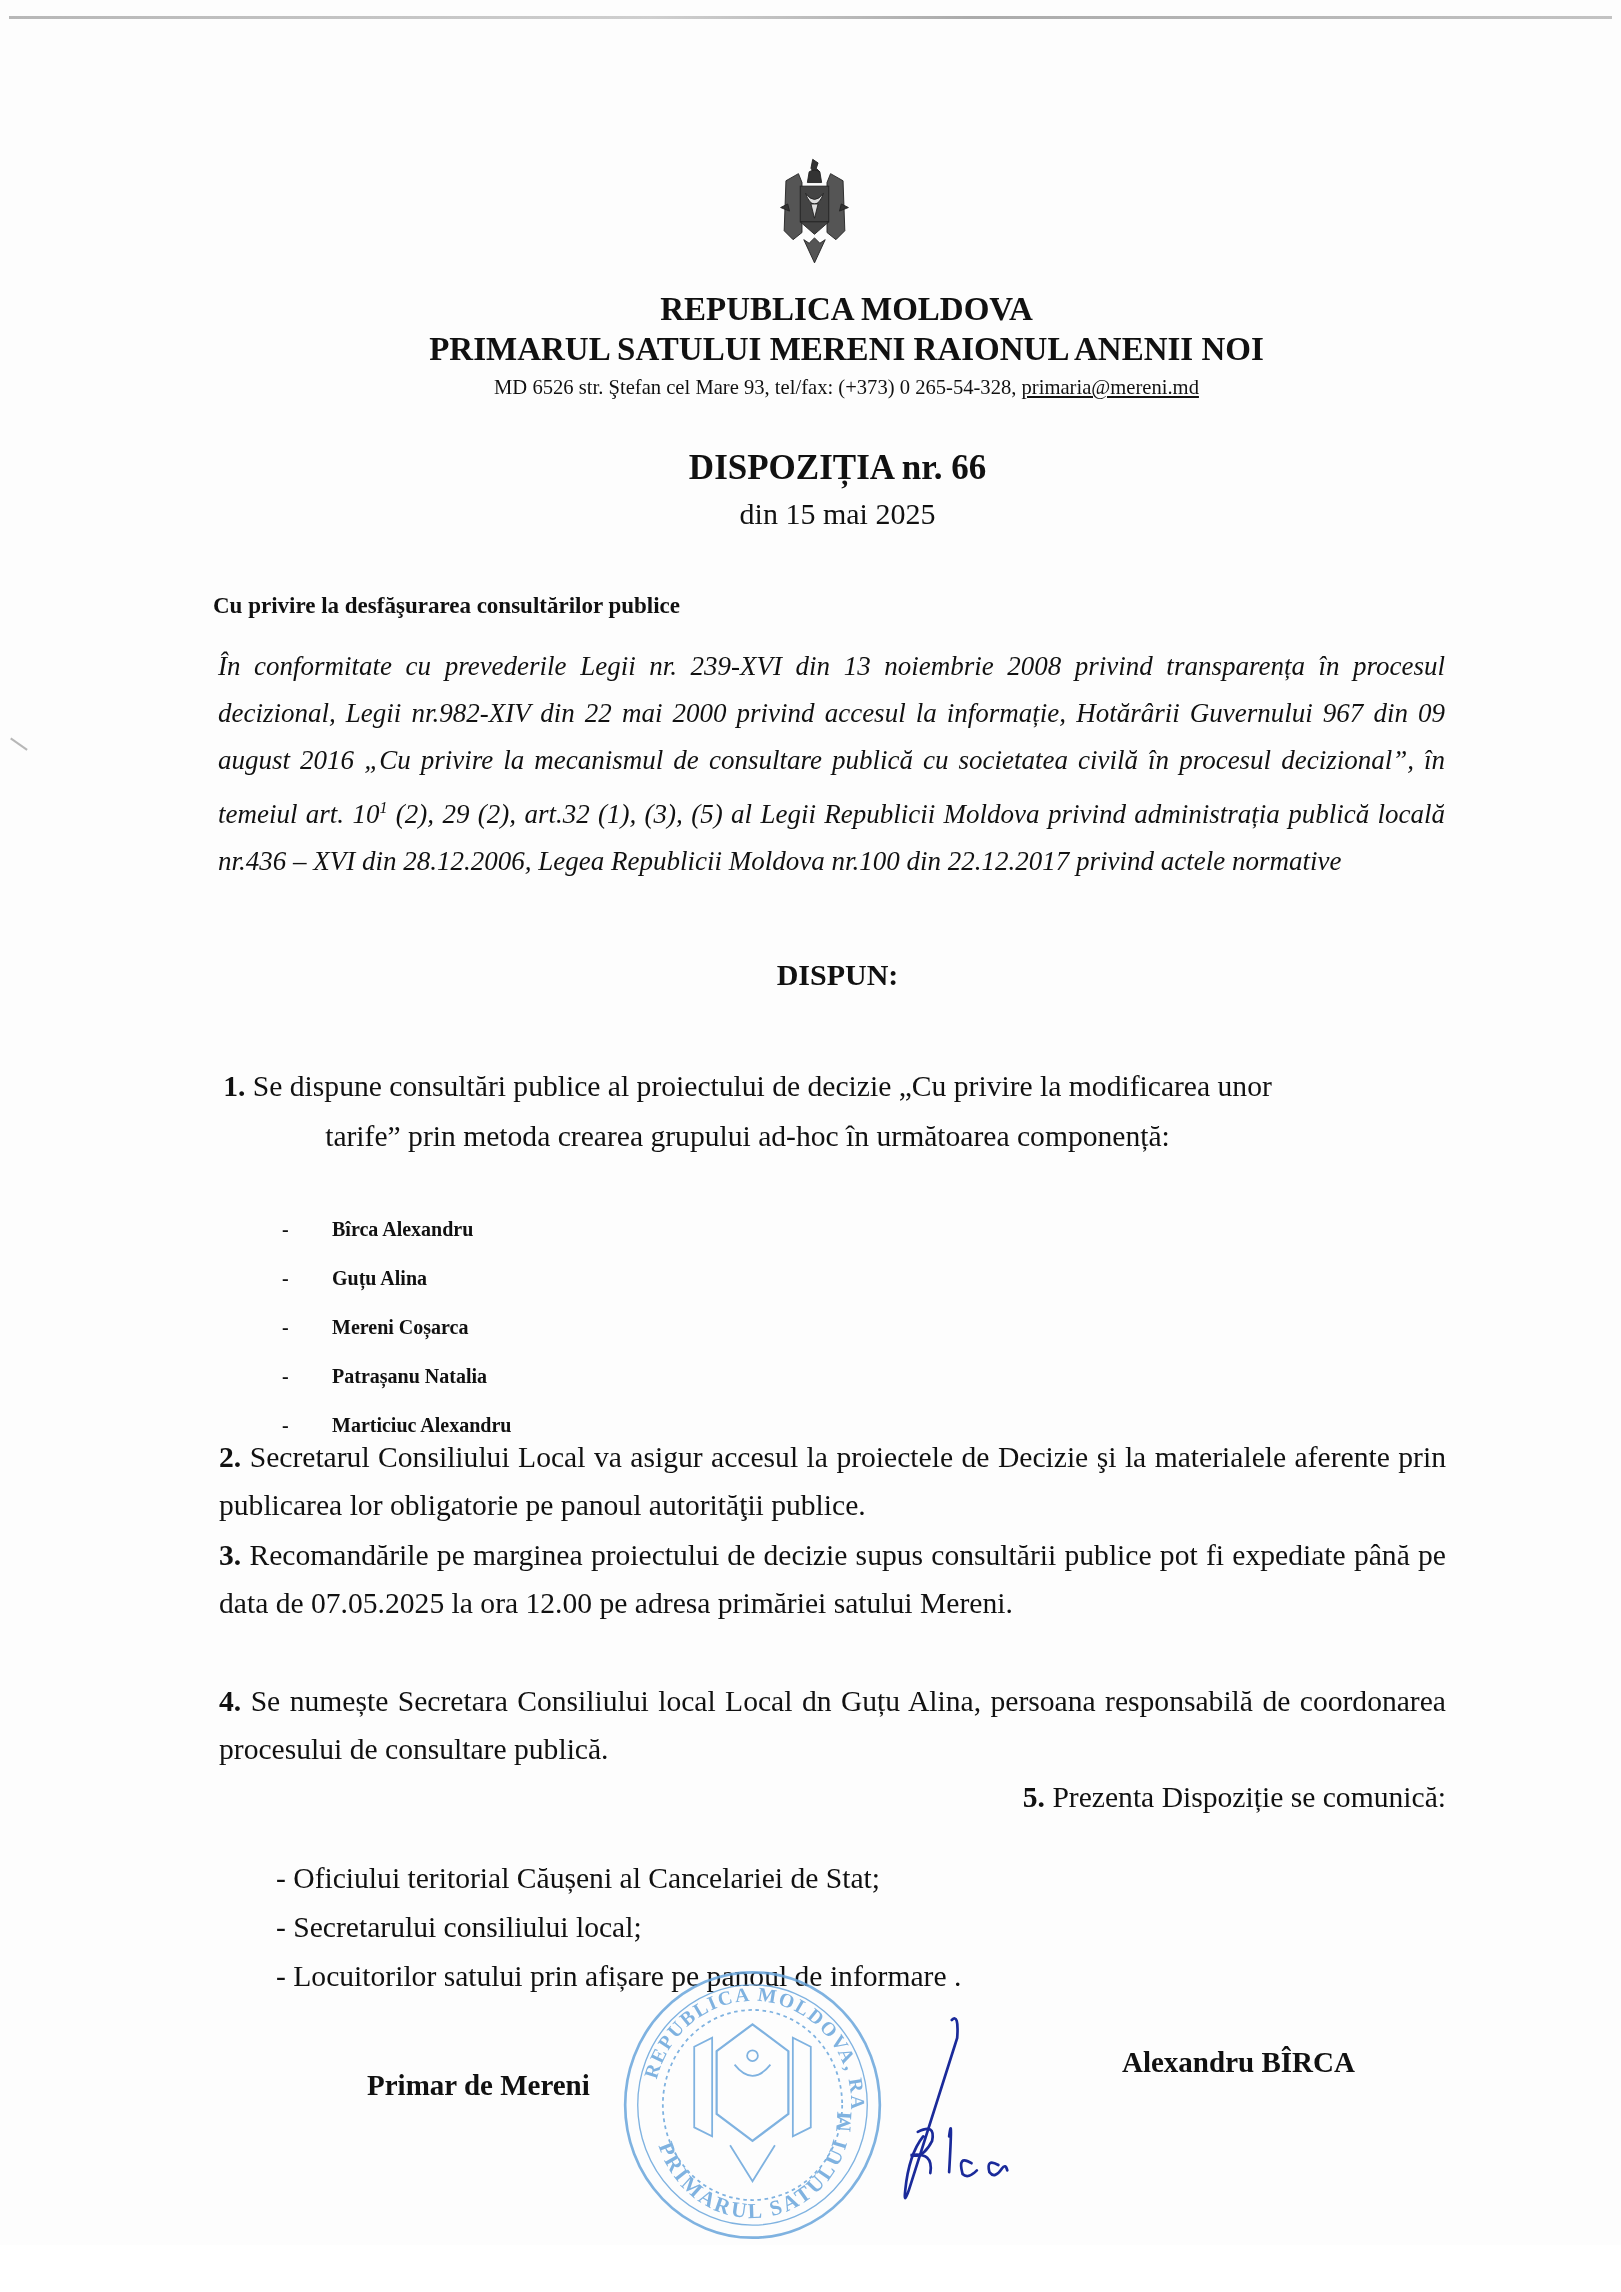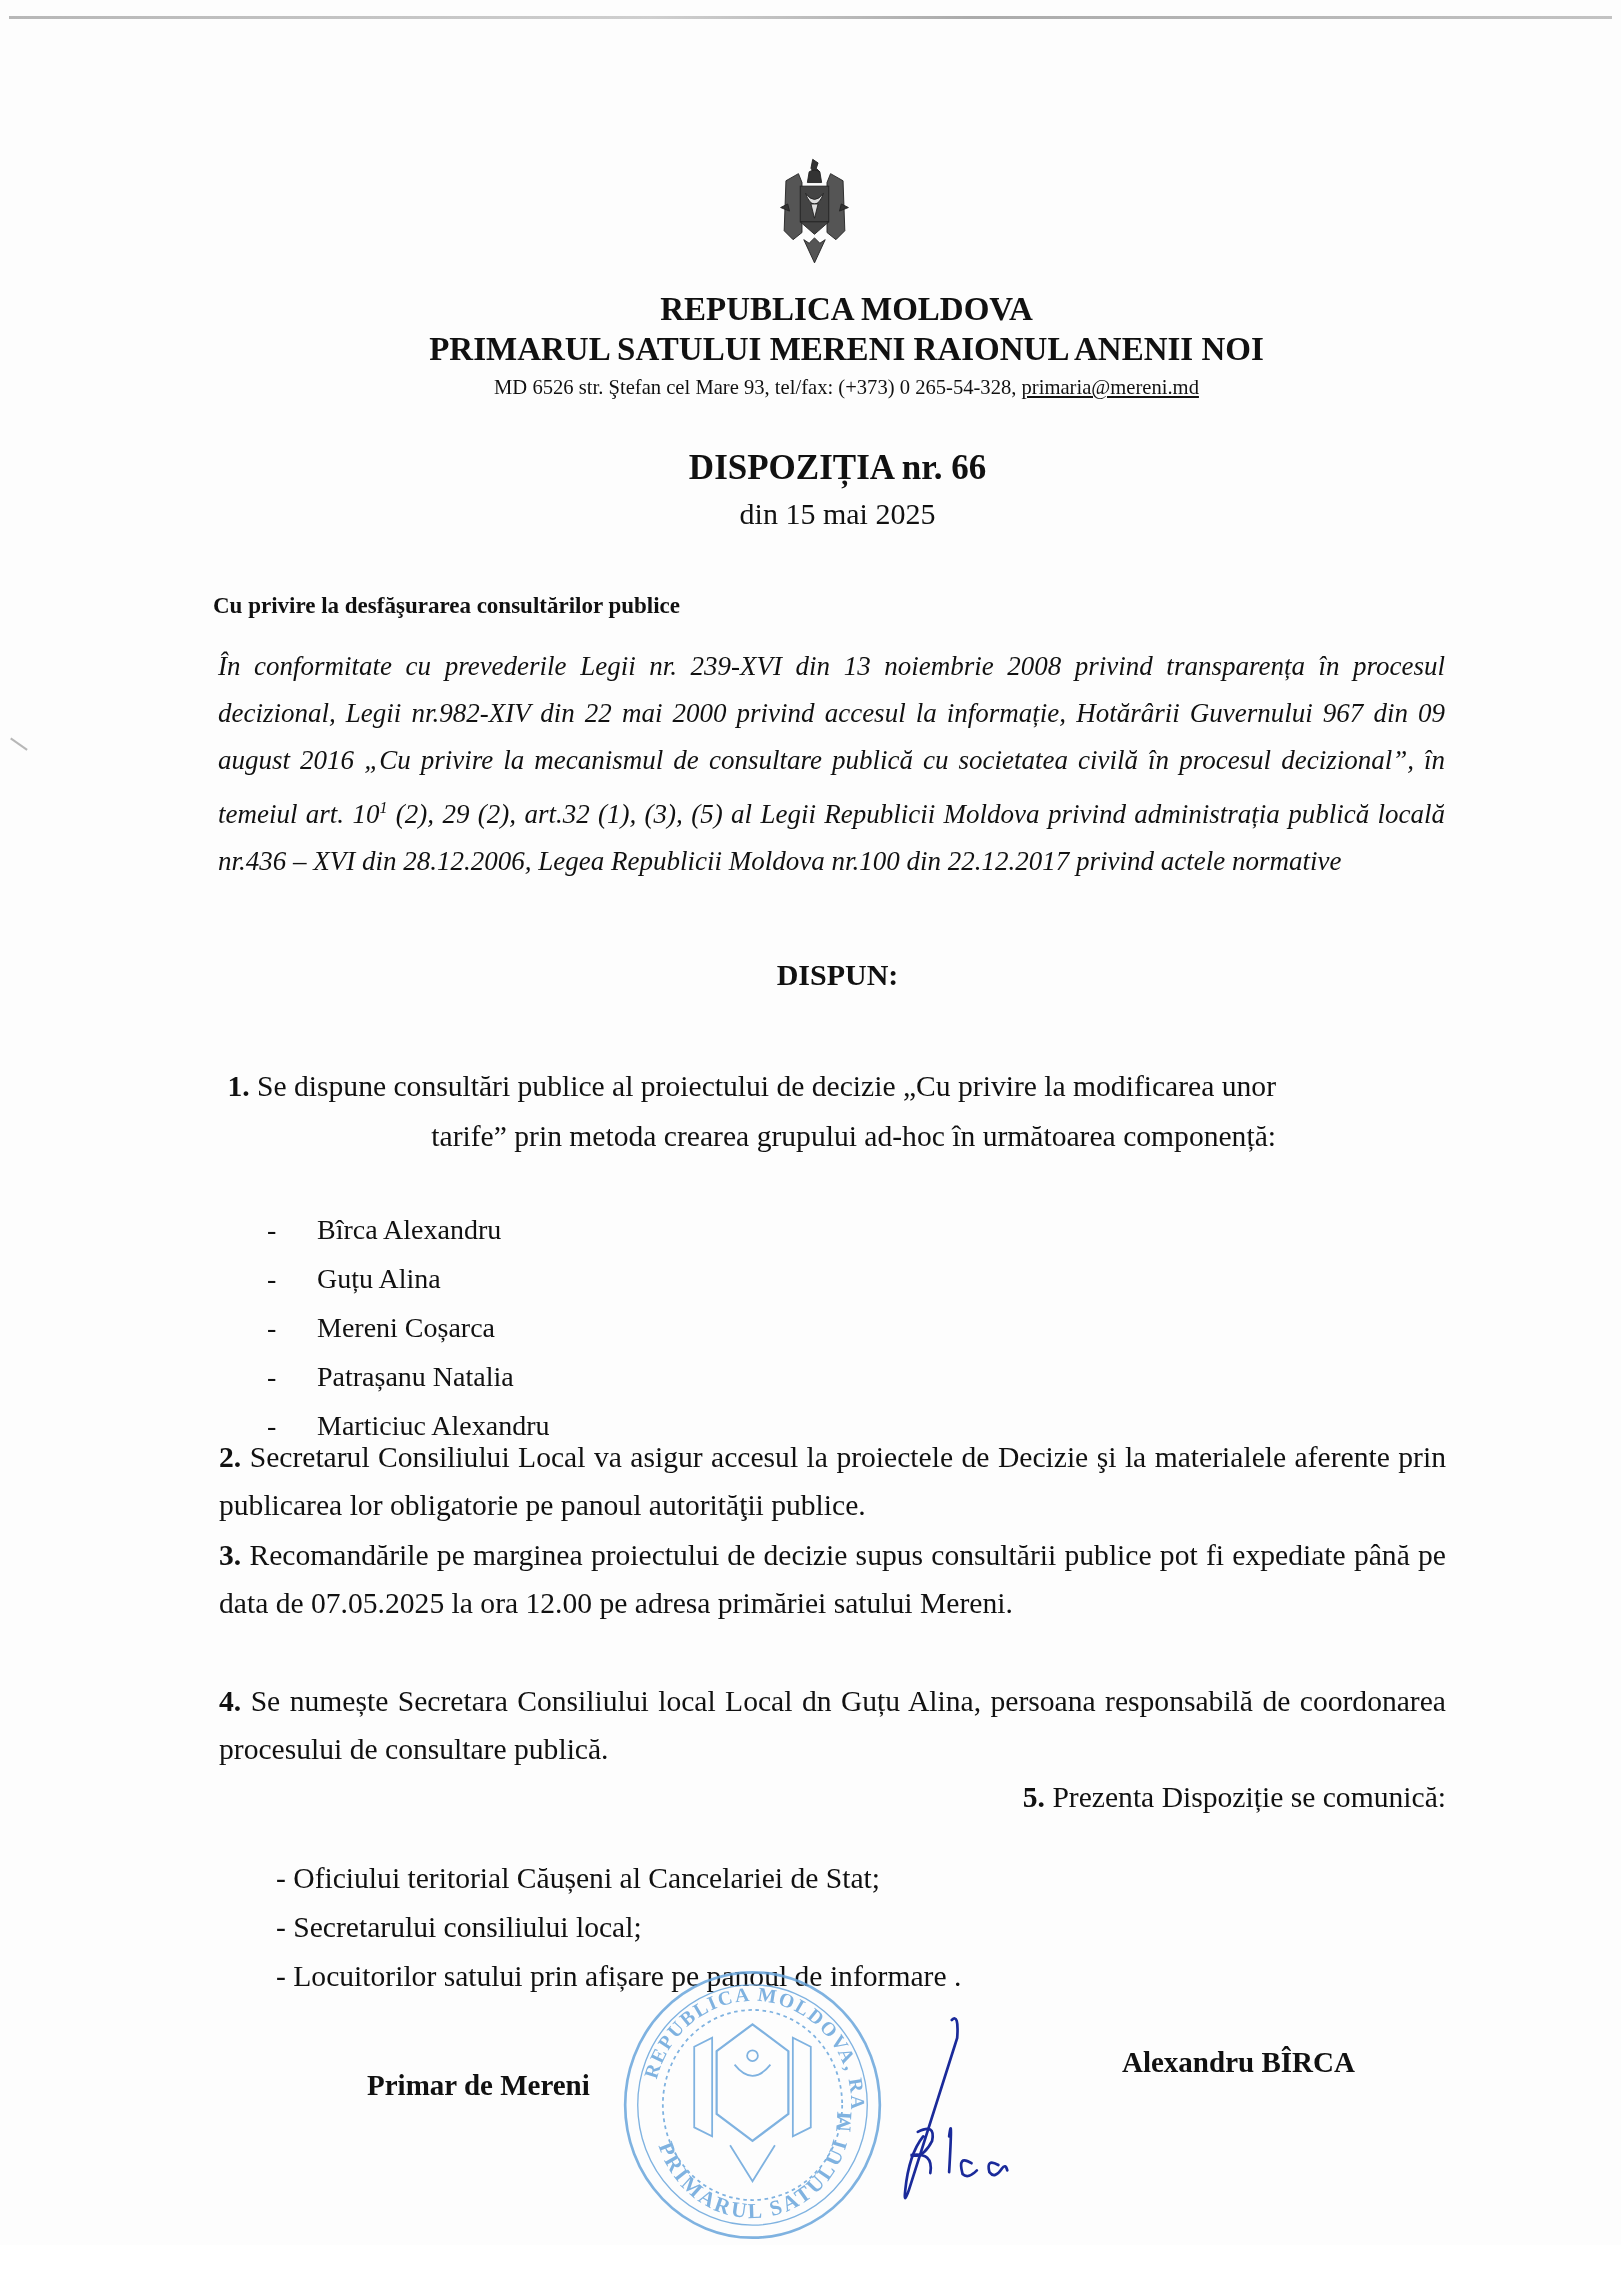--- a/index.html
+++ b/index.html
@@ -43,22 +43,22 @@
   .preamble sup { font-size: 16px; }
   .dispun {
     position: absolute; left: 0; width: 1621px; top: 958px;
     text-align: center; font-weight: bold; font-size: 30px; padding-left: 27px;
   }
   .body-text {
     position: absolute; left: 219px; width: 1227px;
     font-size: 29.6px; line-height: 48px; text-align: justify;
   }
   .num { font-weight: bold; }
-  .item1 { top: 1061px; width: 1057px; text-align: right; line-height: 50px; }
-  .members { position: absolute; left: 267px; top: 1205px; font-size: 28px; line-height: 49px; }
+  .item1 { top: 1061px; width: 1057px; text-align: center; line-height: 50px; }
+  .members { position: absolute; left: 282px; top: 1205px; font-size: 20px; line-height: 49px; font-weight: bold; }
   .members .dash { display: inline-block; width: 50px; }
   .item2 { top: 1433px; }
   .item3 { top: 1531px; }
   .item4 { top: 1677px; }
   .item5 { top: 1773px; text-align: right; }
   .recipients { position: absolute; left: 276px; top: 1854px; font-size: 29.6px; line-height: 49px; }
 
   .sign-label {
     position: absolute; left: 367px; top: 2069px; font-size: 29px; font-weight: bold;
   }

